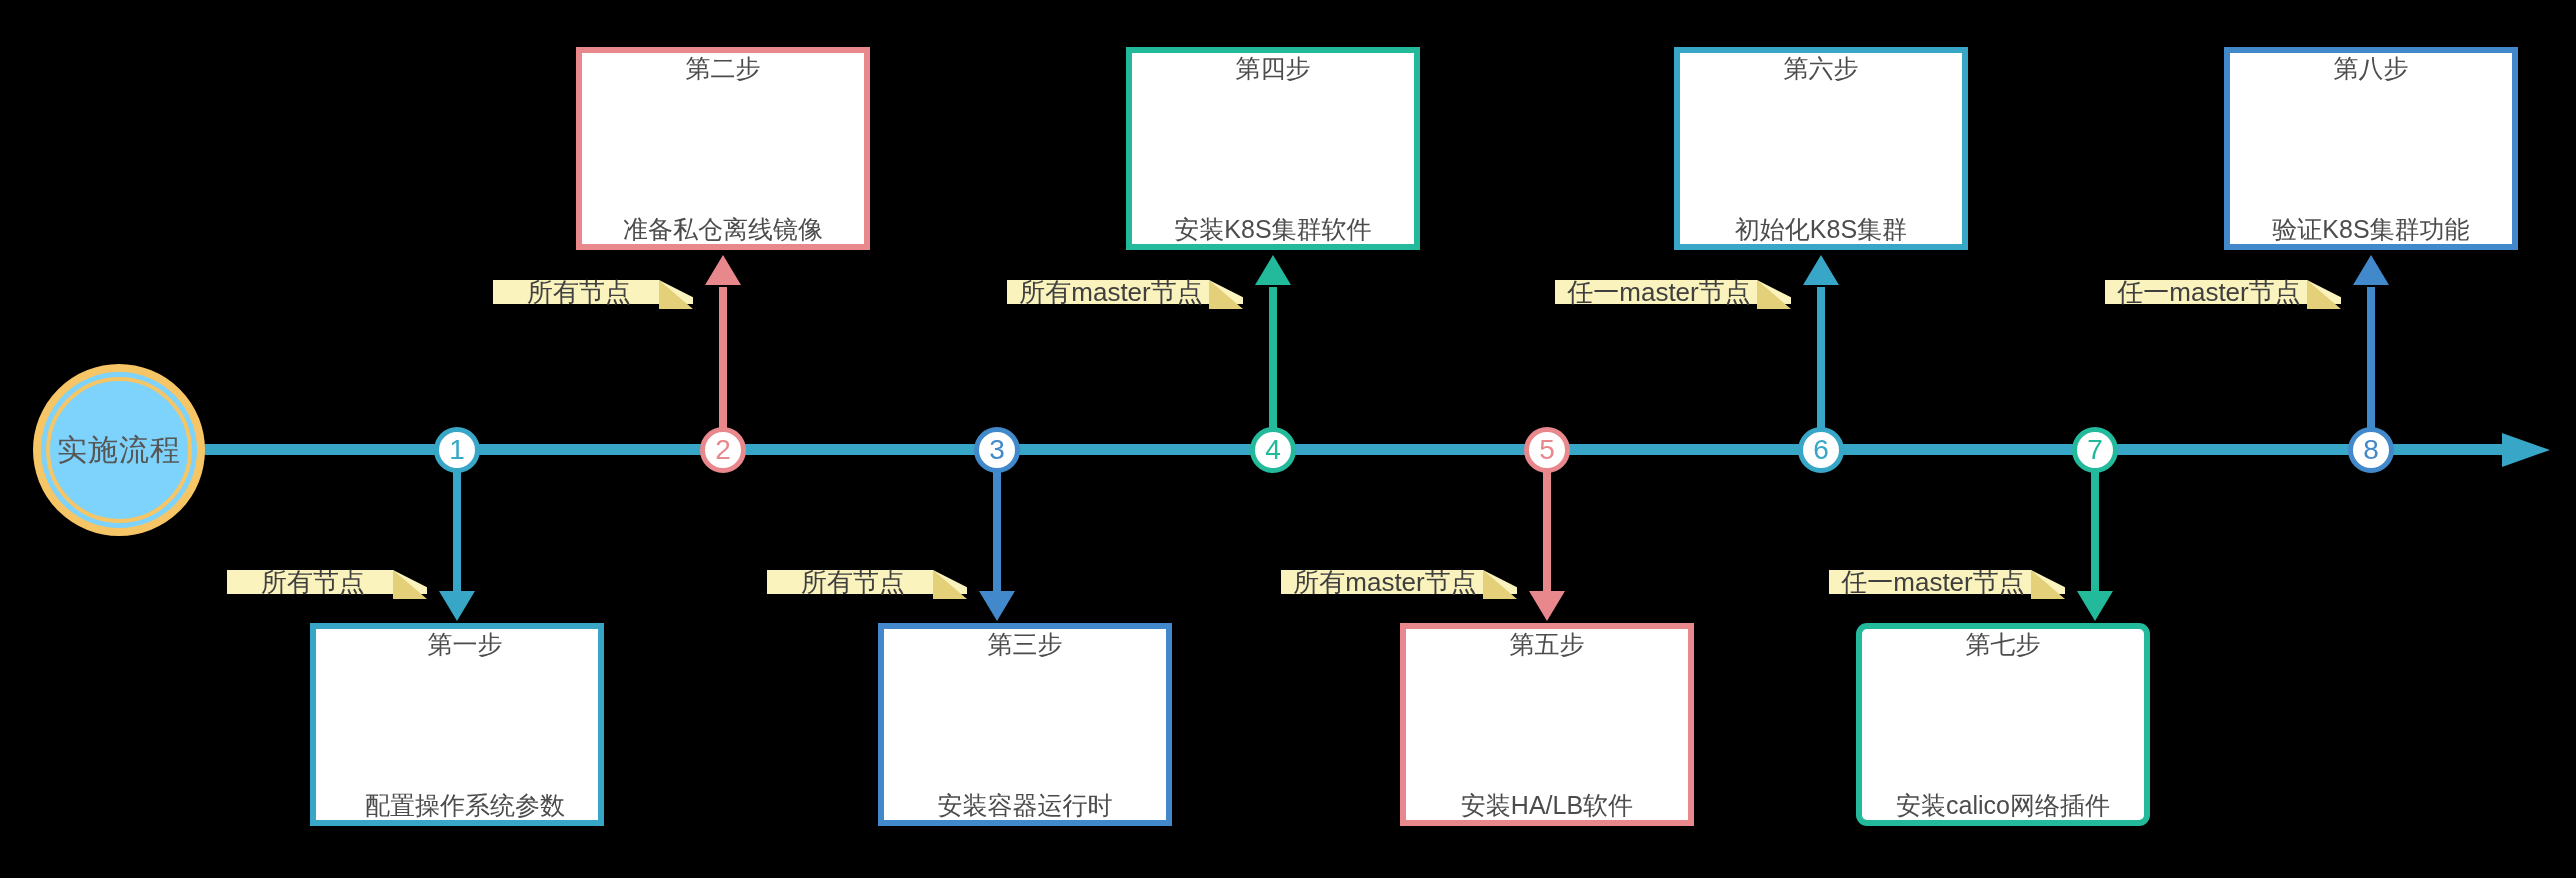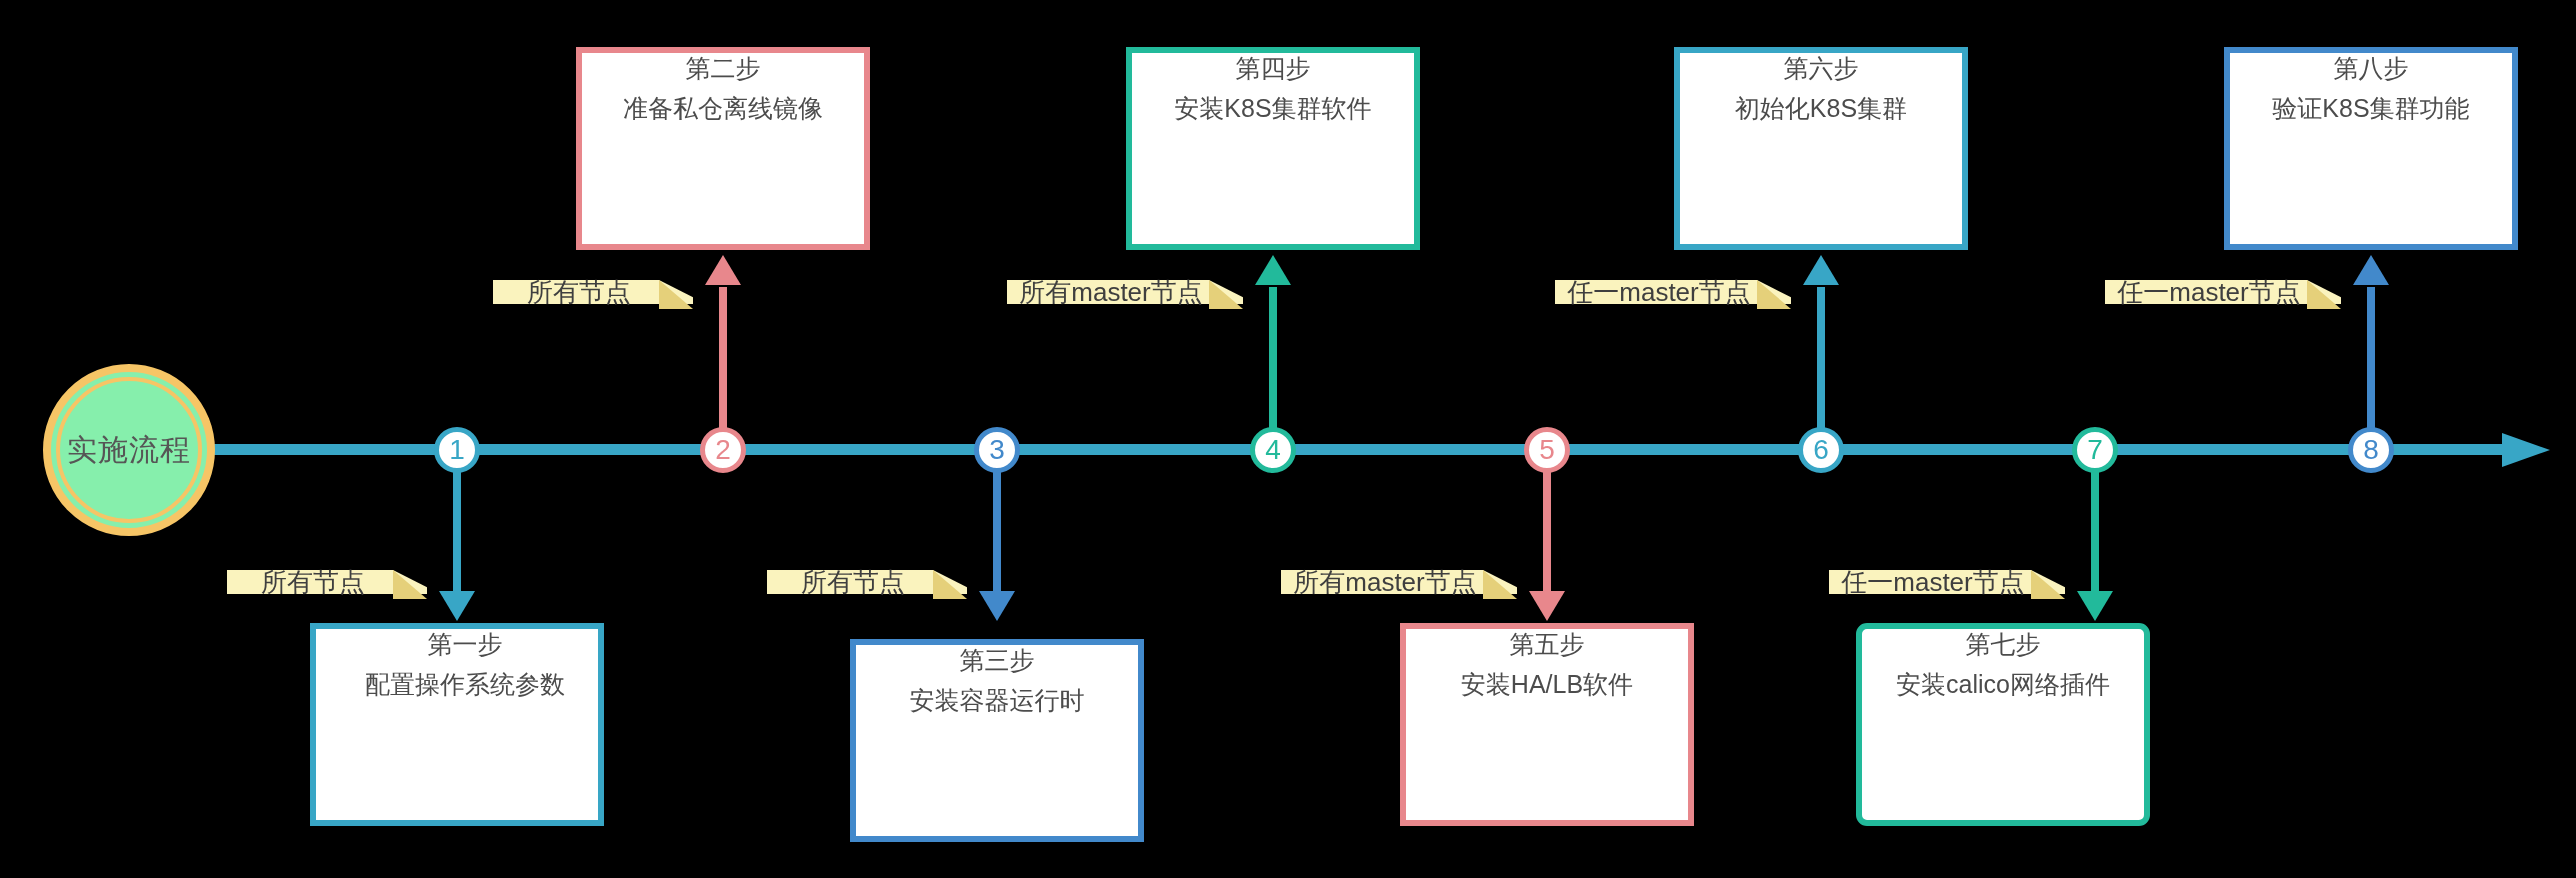--- a/index.html
+++ b/index.html
@@ -9,36 +9,36 @@
     overflow:hidden;
     background:#000;
     font-family:"Liberation Sans","DejaVu Sans",sans-serif;
   }
   
   .timeline-line{position:absolute;left:140px;top:444px;width:2365px;height:11px;background:var(--timeline);z-index:1;}
   .timeline-head{position:absolute;left:2502px;top:433px;width:0;height:0;
     border-top:17px solid transparent;border-bottom:17px solid transparent;
     border-left:48px solid var(--timeline);z-index:1;}
   
-  .start-circle{position:absolute;left:43px;top:364px;width:172px;height:172px;box-sizing:border-box;
-    border:8px solid var(--ring);border-radius:50%;background:#86efac;z-index:2;
+  .start-circle{position:absolute;left:33px;top:364px;width:172px;height:172px;box-sizing:border-box;
+    border:8px solid var(--ring);border-radius:50%;background:#7dd3fc;z-index:2;
     display:flex;align-items:center;justify-content:center;}
   .start-circle::before{content:"";position:absolute;inset:5px;border:4px solid var(--ring);border-radius:50%;}
   .start-circle .label{font-size:30px;color:#565656;letter-spacing:1px;}
   
   .node{position:absolute;top:427px;width:46px;height:46px;box-sizing:border-box;
     border:5px solid var(--c);background:#fff;border-radius:50%;z-index:3;
     display:flex;align-items:center;justify-content:center;font-size:28px;color:var(--c);}
   .stem{position:absolute;width:8px;background:var(--c);z-index:2;}
   .head-down{position:absolute;width:0;height:0;z-index:2;
     border-left:18px solid transparent;border-right:18px solid transparent;border-top:30px solid var(--c);}
   .head-up{position:absolute;width:0;height:0;z-index:2;
     border-left:18px solid transparent;border-right:18px solid transparent;border-bottom:30px solid var(--c);}
   .box{position:absolute;width:294px;height:203px;box-sizing:border-box;border:6px solid var(--c);background:#fff;
-    display:flex;flex-direction:column;align-items:center;justify-content:flex-start;gap:10px;z-index:2;}
+    display:flex;flex-direction:column;align-items:center;justify-content:space-between;gap:10px;z-index:2;}
   .box .bline{font-size:25px;color:#4c4c4c;line-height:1.2;white-space:nowrap;}
   .tag{position:absolute;height:24px;z-index:2;}
   .tag-body{position:absolute;inset:0;background:var(--note-bg);
     clip-path:polygon(0 0, calc(100% - 34px) 0, 100% 72%, 100% 100%, 0 100%);}
   .tag-fold{position:absolute;top:0;right:0;width:34px;height:29px;background:var(--note-fold);
     clip-path:polygon(0 0, 100% 100%, 0 100%);}
   .tag-label{position:relative;display:flex;height:100%;align-items:center;justify-content:center;
     padding-right:28px;font-size:26px;color:#3f3f3f;white-space:nowrap;z-index:1;}
 </style>
 </head>
@@ -91,21 +91,21 @@
     <div class="stem" style="left: 993px; top: 468px; height: 125px; --c: #4289CB;"></div>
     <div class="head-down" style="left: 979px; top: 591px; --c: #4289CB;"></div>
     <div class="node" style="left: 974px; --c: #4289CB;">
         <span>3</span>
       </div>
     <div class="tag" style="left:767px;top:570px;width:200px;">
       <div class="tag-body"></div>
       <div class="tag-fold"></div>
       <div class="tag-label">所有节点</div>
     </div>
-    <div class="box" style="left: 850px; top: 623px; margin-top: 16px; --c: #4289CB;">
+    <div class="box" style="left: 878px; top: 623px; --c: #4289CB;">
       <div class="bline">第三步</div>
       <div class="bline">安装容器运行时</div>
     </div>
   </div>
 
   <div>
     <div class="stem" style="left: 1269px; top: 287px; height: 145px; --c: #22BA9B;"></div>
     <div class="head-up" style="left: 1255px; top: 255px; --c: #22BA9B;"></div>
     <div class="node" style="left: 1250px; --c: #22BA9B;">
         <span>4</span>

